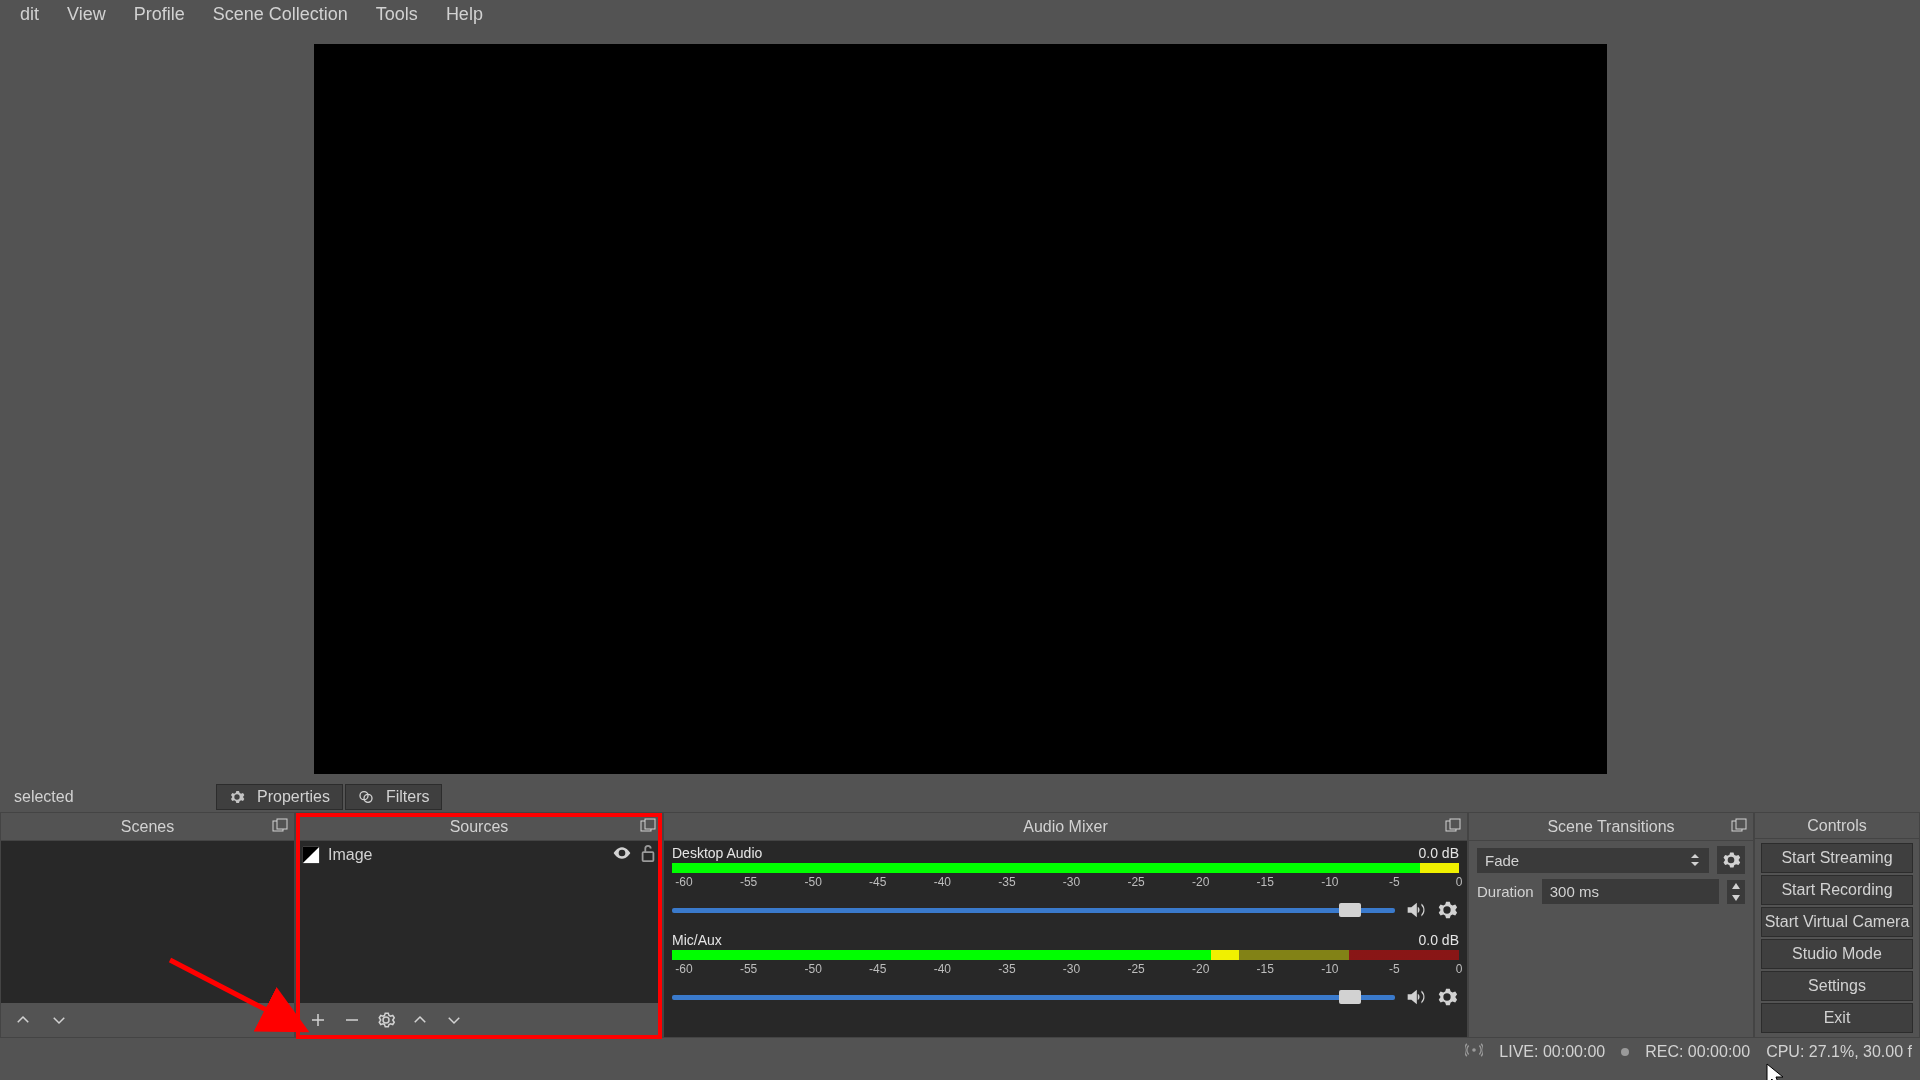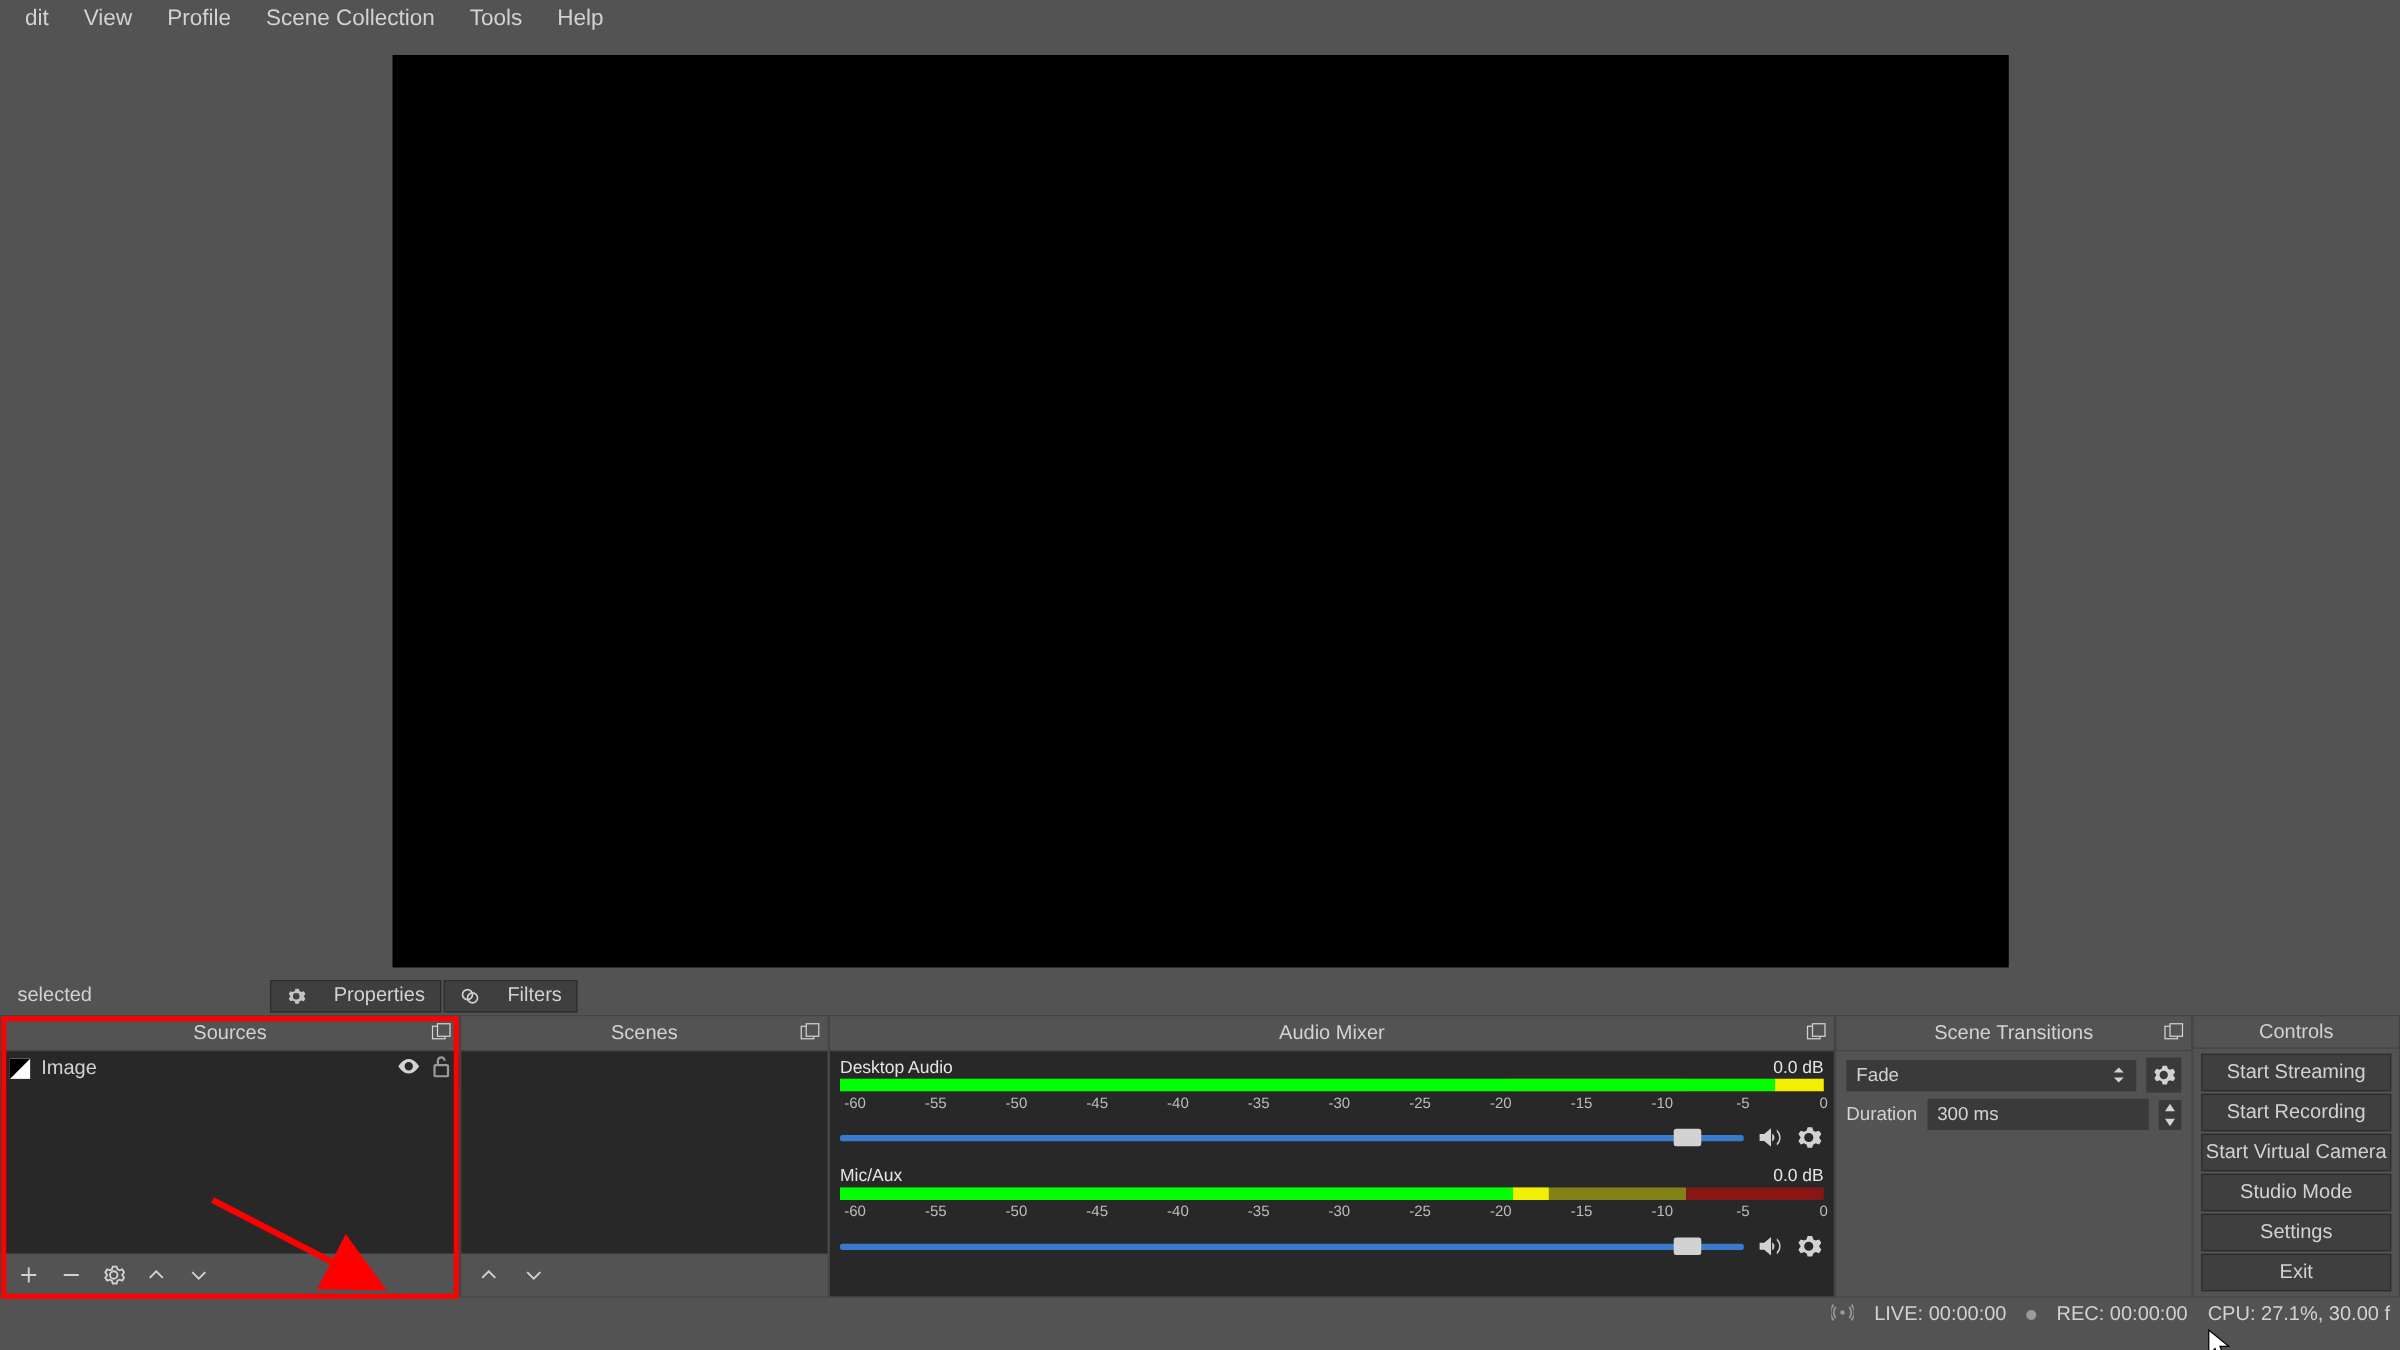--- a/index.html
+++ b/index.html
@@ -9,21 +9,21 @@
 .menu-bar { height: 28px; background: #535353; display: flex; align-items: center; padding: 0 6px; }
 .menu-bar span { padding: 4px 14px; font-size: 18px; cursor: pointer; }
 
 
 .preview-wrap { height: 754px; display: flex; justify-content: center; align-items: center; background: #535353; padding-top: 8px; }
 .preview-canvas { width: 1293px; height: 730px; background: #000; }
 
 
 .info-bar { height: 30px; display: flex; align-items: center; padding: 0 4px; background: #535353; gap: 2px; }
 .info-bar .sel { padding: 0 10px; font-size: 16px; flex: 0 0 auto; width: 210px; }
-.tbtn { display: flex; align-items: center; gap: 22px; background: #3f3f3f; border: 1px solid #2c2c2c; padding: 3px 12px; cursor: pointer; font-size: 16px; }
+.tbtn { display: flex; align-items: center; gap: 12px; background: #3f3f3f; border: 1px solid #2c2c2c; padding: 3px 12px; cursor: pointer; font-size: 16px; }
 .tbtn svg { width: 16px; height: 16px; }
 
 
 .dock-row { height: 226px; display: flex; background: #535353; }
 .panel { display: flex; flex-direction: column; border: 1px solid #444; background: #535353; }
 .panel-title { height: 28px; display: flex; align-items: center; justify-content: center; position: relative; font-size: 16px; border-bottom: 1px solid #444; }
 .popout { position: absolute; right: 6px; top: 5px; width: 16px; height: 16px; cursor: pointer; }
 .popout svg { width: 16px; height: 16px; }
 
 
@@ -115,20 +115,43 @@
     <svg viewBox="0 0 24 24">
         <circle cx="9" cy="10" r="6" fill="none" stroke="#d2d2d2" stroke-width="2"></circle>
         <circle cx="15" cy="14" r="6" fill="none" stroke="#d2d2d2" stroke-width="2"></circle>
       </svg>
     <span>Filters</span>
   </div>
 </div>
 
 <div class="dock-row">
 
+  <div class="panel" id="scenes">
+    <div class="panel-title">
+      <span>Scenes</span>
+      <span class="popout"><svg viewBox="0 0 16 16">
+            <rect x="1" y="3" width="10" height="10" fill="none" stroke="#d2d2d2"></rect>
+            <rect x="5" y="1" width="10" height="10" fill="#535353" stroke="#d2d2d2"></rect>
+          </svg></span>
+    </div>
+    <div class="scenes-list"></div>
+    <div class="scenes-tb">
+      <div class="ico-btn">
+          <svg viewBox="0 0 24 24">
+            <polyline points="5,15 12,8 19,15"></polyline>
+          </svg>
+        </div>
+      <div class="ico-btn">
+          <svg viewBox="0 0 24 24">
+            <polyline points="5,9 12,16 19,9"></polyline>
+          </svg>
+        </div>
+    </div>
+  </div>
+
   <div class="panel" id="sources" style="position:relative;">
     <div class="red-box"></div>
     <div class="panel-title">
       <span>Sources</span>
       <span class="popout"><svg viewBox="0 0 16 16">
             <rect x="1" y="3" width="10" height="10" fill="none" stroke="#d2d2d2"></rect>
             <rect x="5" y="1" width="10" height="10" fill="#535353" stroke="#d2d2d2"></rect>
           </svg></span>
     </div>
     <div class="sources-list">
@@ -158,43 +181,20 @@
       <div class="ico-btn">
           <svg viewBox="0 0 24 24">
             <line x1="4" y1="12" x2="20" y2="12"></line>
           </svg>
         </div>
       <div class="ico-btn">
           <svg viewBox="0 0 24 24" fill="#d2d2d2" stroke="none">
             <path d="M12 8a4 4 0 100 8 4 4 0 000-8zm9 4l2 3-2 3-3-1a9 9 0 01-2 1l-1 3h-4l-1-3a9 9 0 01-2-1l-3 1-2-3 2-3-2-3 2-3 3 1a9 9 0 012-1l1-3h4l1 3a9 9 0 012 1l3-1 2 3-2 3z"></path>
           </svg>
         </div>
-      <div class="ico-btn">
-          <svg viewBox="0 0 24 24">
-            <polyline points="5,15 12,8 19,15"></polyline>
-          </svg>
-        </div>
-      <div class="ico-btn">
-          <svg viewBox="0 0 24 24">
-            <polyline points="5,9 12,16 19,9"></polyline>
-          </svg>
-        </div>
-    </div>
-  </div>
-
-  <div class="panel" id="scenes">
-    <div class="panel-title">
-      <span>Scenes</span>
-      <span class="popout"><svg viewBox="0 0 16 16">
-            <rect x="1" y="3" width="10" height="10" fill="none" stroke="#d2d2d2"></rect>
-            <rect x="5" y="1" width="10" height="10" fill="#535353" stroke="#d2d2d2"></rect>
-          </svg></span>
-    </div>
-    <div class="scenes-list"></div>
-    <div class="scenes-tb">
       <div class="ico-btn">
           <svg viewBox="0 0 24 24">
             <polyline points="5,15 12,8 19,15"></polyline>
           </svg>
         </div>
       <div class="ico-btn">
           <svg viewBox="0 0 24 24">
             <polyline points="5,9 12,16 19,9"></polyline>
           </svg>
         </div>

